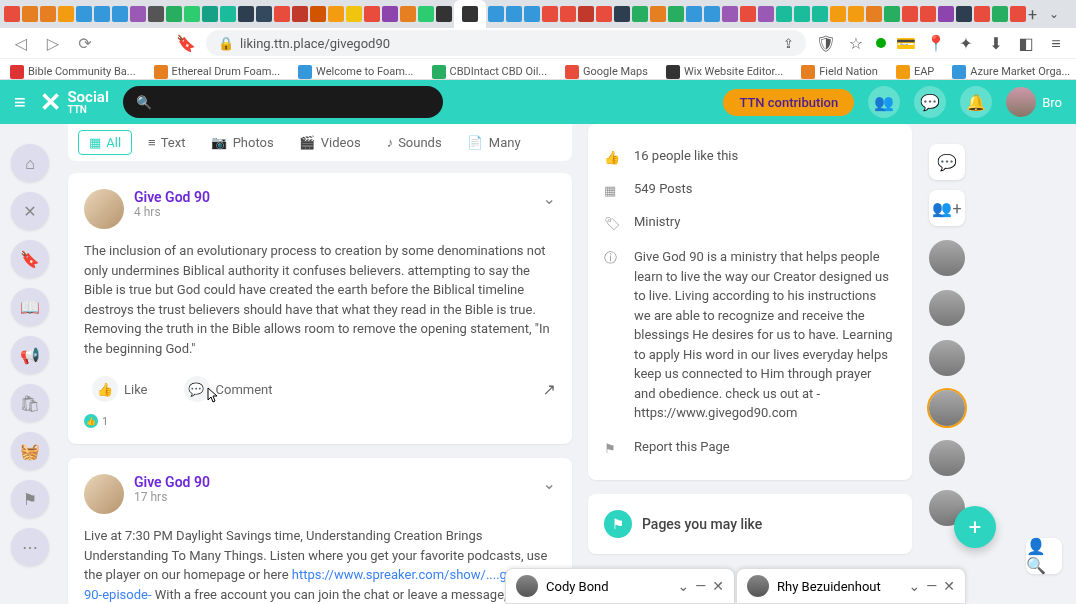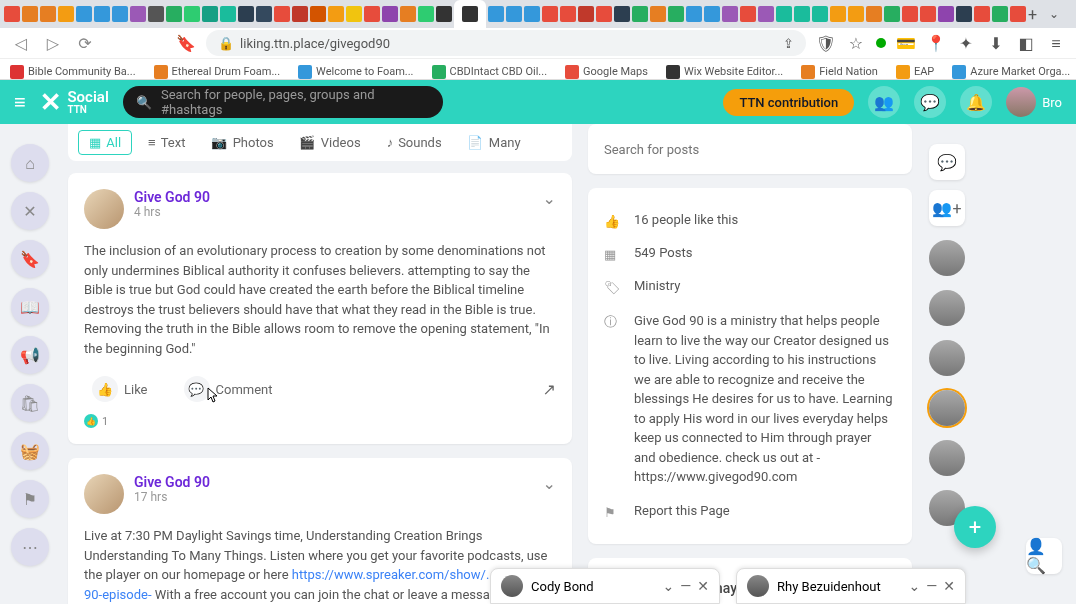--- a/index.html
+++ b/index.html
@@ -24,21 +24,21 @@
 .bm-item{display:flex;align-items:center;gap:4px;white-space:nowrap}
 .bm-ico{width:14px;height:14px;border-radius:2px}
 
 
 .app-header{height:44px;background:#2dd4bf;display:flex;align-items:center;padding:0 14px;gap:14px}
 .hamburger{color:#fff;font-size:20px}
 .logo{display:flex;align-items:center;gap:6px;color:#fff;font-weight:600}
 .logo-x{font-size:26px;font-weight:700}
 .logo-txt{font-size:15px;line-height:1}
 .search-pill{flex:0 0 320px;height:32px;background:#1a1a1a;border-radius:16px;display:flex;align-items:center;padding:0 14px;gap:8px;color:#999;font-size:13px}
-.ttn-btn{margin-left:auto;background:#f59e0b;color:#0f172a;padding:6px 16px;border-radius:16px;font-size:13px;font-weight:500}
+.ttn-btn{margin-left:auto;background:#f59e0b;color:#4c1d95;padding:6px 16px;border-radius:16px;font-size:13px;font-weight:500}
 .hdr-ico{width:32px;height:32px;border-radius:50%;background:rgba(255,255,255,.25);display:flex;align-items:center;justify-content:center;color:#fff}
 .user-chip{display:flex;align-items:center;gap:6px;color:#fff;font-size:13px}
 .avatar-sm{width:30px;height:30px;border-radius:50%;background:linear-gradient(#c9a,#876)}
 
 
 .app-body{display:flex;height:calc(604px - 80px - 44px);position:relative}
 
 .left-rail{width:60px;padding-top:20px;display:flex;flex-direction:column;align-items:center;gap:10px}
 .rail-btn{width:38px;height:38px;border-radius:50%;background:#dde;display:flex;align-items:center;justify-content:center;color:#888;box-shadow:0 1px 3px rgba(0,0,0,.1)}
 
@@ -75,21 +75,21 @@
 .right-rail{width:54px;padding-top:20px;display:flex;flex-direction:column;align-items:center;gap:10px}
 .rr-btn{width:36px;height:36px;border-radius:8px;background:#fff;display:flex;align-items:center;justify-content:center;color:#666;box-shadow:0 1px 3px rgba(0,0,0,.1)}
 .rr-avatar{width:36px;height:36px;border-radius:50%;background:linear-gradient(#aaa,#777);margin-top:4px}
 .rr-avatar.ring{box-shadow:0 0 0 2px #f59e0b}
 
 
 .fab{position:absolute;right:80px;bottom:56px;width:42px;height:42px;border-radius:50%;background:#2dd4bf;color:#fff;display:flex;align-items:center;justify-content:center;font-size:22px;box-shadow:0 4px 10px rgba(0,0,0,.2)}
 .fab2{position:absolute;right:14px;bottom:30px;width:36px;height:36px;border-radius:8px;background:#fff;display:flex;align-items:center;justify-content:center;color:#666;box-shadow:0 1px 3px rgba(0,0,0,.1)}
 
 
-.chat-bars{position:absolute;bottom:0;right:110px;display:flex;gap:16px}
+.chat-bars{position:absolute;bottom:0;right:110px;display:flex;gap:1px}
 .chat-bar{width:230px;height:36px;background:#fff;border-radius:8px 8px 0 0;border:1px solid #ddd;display:flex;align-items:center;padding:0 10px;gap:8px;font-size:13px;box-shadow:0 -1px 4px rgba(0,0,0,.1)}
 .chat-av{width:22px;height:22px;border-radius:50%;background:linear-gradient(#888,#555)}
 .chat-ctrl{margin-left:auto;display:flex;gap:6px;color:#666}
 .chat-ctrl>*{font-size:14px}
 </style>
 </head>
 <body>
 
 <div class="browser-top">
   <div class="tabs-row">
@@ -227,21 +227,20 @@
   <div class="hamburger">≡</div>
   <div class="logo">
     <div class="logo-x">✕</div>
     <div>
       <div class="logo-txt">Social</div>
       <div class="logo-txt" style="font-size:10px">TTN</div>
     </div>
   </div>
   <div class="search-pill">
     <span>🔍</span>
-    <span>Search for people, pages, groups and #hashtags</span>
   </div>
   <div class="ttn-btn">TTN contribution</div>
   <div class="hdr-ico">👥</div>
   <div class="hdr-ico">💬</div>
   <div class="hdr-ico">🔔</div>
   <div class="user-chip">
     <div class="avatar-sm"></div>
     <span>Bro</span>
   </div>
 </div>
@@ -328,23 +327,20 @@
         <div class="post-menu">⌄</div>
       </div>
       <div class="post-body">
         <span>Live at 7:30 PM Daylight Savings time, Understanding Creation Brings Understanding To Many Things. Listen where you get your favorite podcasts, use the player on our homepage or here </span><a>https://www.spreaker.com/show/....give-god-90-episode-</a><span> With a free account you can join the chat or leave a message, please consider liking and sharing these podcasts.</span>
       </div>
 
     </div>
   </div>
 
   <div class="right-col">
-    <div class="side-card" style="padding:8px 16px">
-      <input class="search-posts" placeholder="Search for posts" style="">
-    </div>
     <div class="side-card">
       <div class="info-row">
           <div class="info-ico">👍</div>
           <div>16 people like this</div>
         </div>
       <div class="info-row">
           <div class="info-ico">▦</div>
           <div>549 Posts</div>
         </div>
       <div class="info-row">

